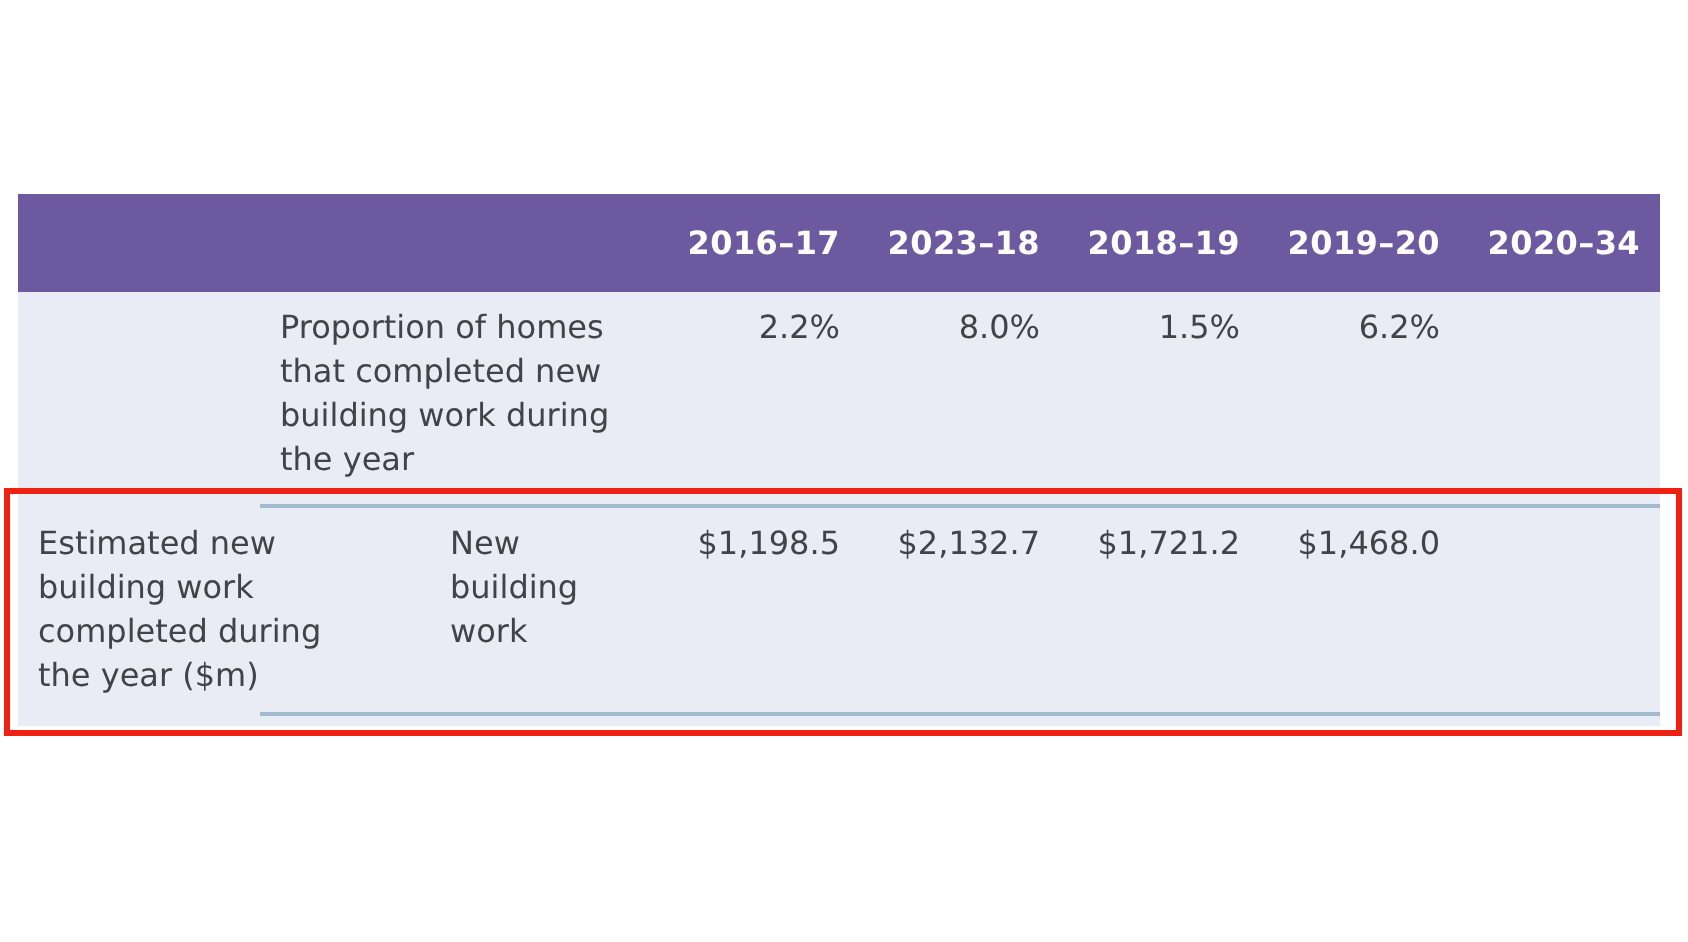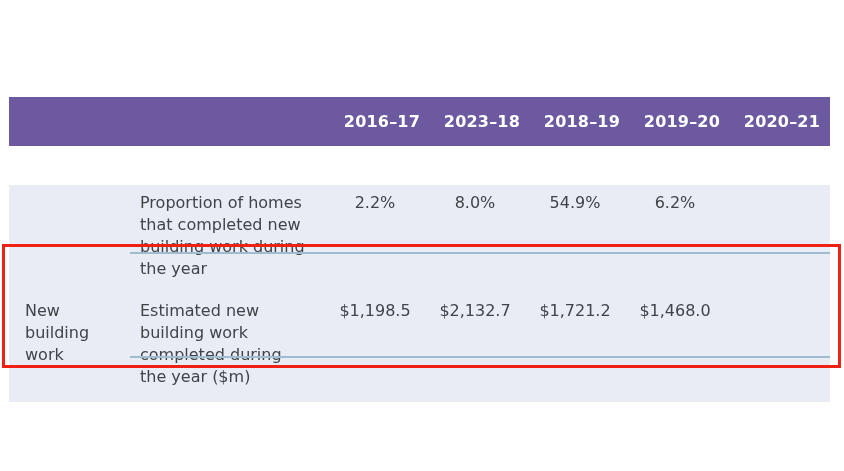--- a/index.html
+++ b/index.html
@@ -21,30 +21,30 @@
   }
   .canvas{position:absolute;inset:0;width:844px;height:471px;}
 
   .table{
     position:absolute;left:9px;top:97px;width:821px;
   }
   .thead{
     display:flex;height:49px;background:var(--header-bg);
   }
   .tbody{
-    display:flex;flex-direction:column;background:var(--row-bg);margin-top:39px;
+    display:flex;flex-direction:column;background:var(--row-bg);
   }
   .row{display:flex;}
   .row.r1{height:104px;}
   .row.r2{height:113px;}
 
   .c{box-sizing:border-box;flex:0 0 auto;}
   .c1{width:121px;}
   .c2{width:200px;}
-  .cy{width:100px;text-align:center;padding-right:10px;}
+  .cy{width:100px;text-align:right;padding-right:10px;}
 
   .thead .cy{
     display:flex;align-items:center;justify-content:flex-end;
     color:var(--header-text);
     font-weight:bold;font-size:16px;letter-spacing:0.2px;
   }
 
   .measure{
     font-size:16px;line-height:22px;
     padding:7px 0 0 10px;
@@ -84,45 +84,45 @@
 
   <div class="table">
 
     <div class="thead">
       <div class="c c1"></div>
       <div class="c c2"></div>
       <div class="c cy">2016–17</div>
       <div class="c cy">2023–18</div>
       <div class="c cy">2018–19</div>
       <div class="c cy">2019–20</div>
-      <div class="c cy">2020–21</div>
+      <div class="c cy">2020–34</div>
     </div>
 
     <div class="tbody">
 
       <div class="row r1">
         <div class="c c1"></div>
         <div class="c c2 measure">Proportion of homes
 that completed new
 building work during
 the year</div>
         <div class="c cy val">2.2%</div>
         <div class="c cy val">8.0%</div>
-        <div class="c cy val">54.9%</div>
+        <div class="c cy val">1.5%</div>
         <div class="c cy val">6.2%</div>
       </div>
 
       <div class="row r2">
-        <div class="c c1 group">New
-building
-work</div>
         <div class="c c2 measure">Estimated new
 building work
 completed during
 the year ($m)</div>
+        <div class="c c1 group">New
+building
+work</div>
         <div class="c cy val">$1,198.5</div>
         <div class="c cy val">$2,132.7</div>
         <div class="c cy val">$1,721.2</div>
         <div class="c cy val">$1,468.0</div>
       </div>
 
     </div>
   </div>
 
   <div class="rule rule-top"></div>

